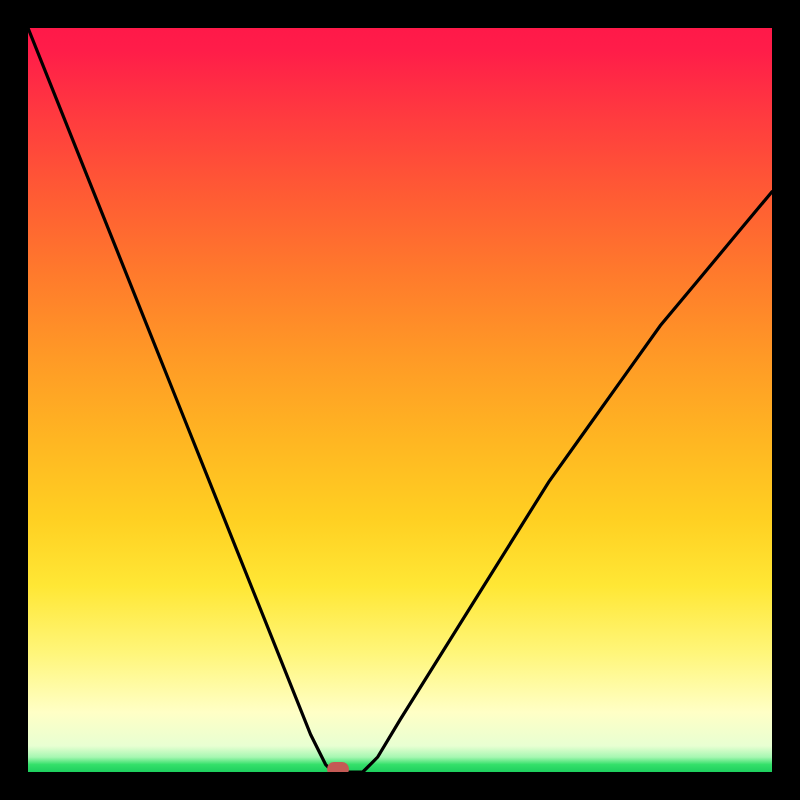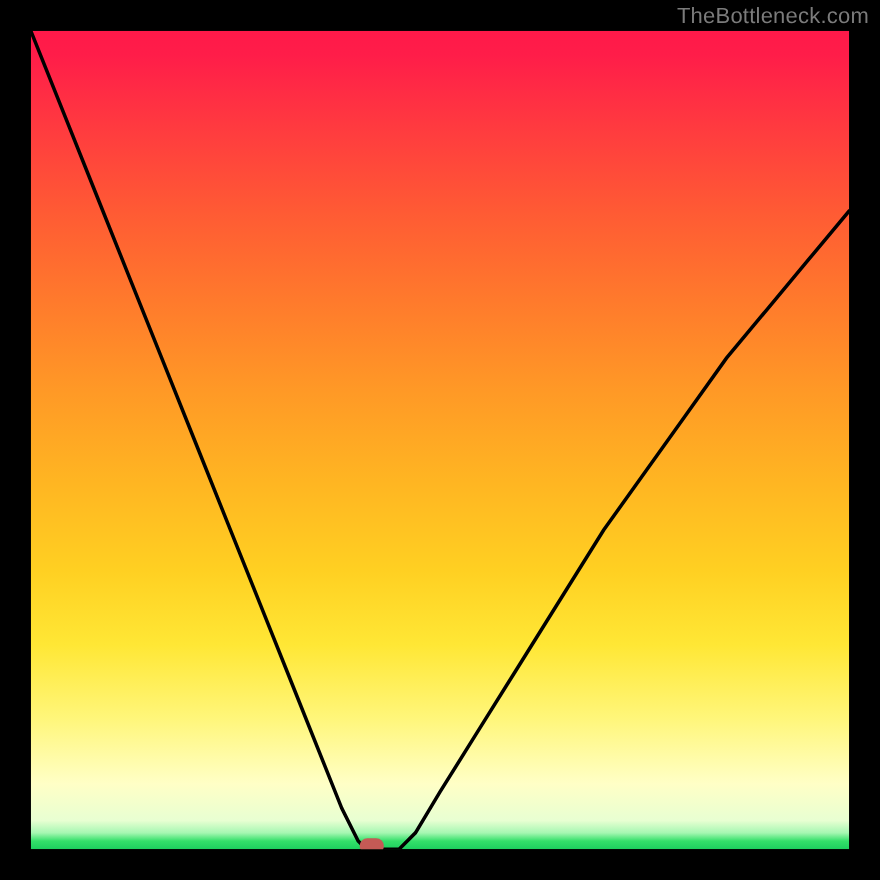--- a/index.html
+++ b/index.html
@@ -85,14 +85,13 @@
   <div class="plot-area">
     <div class="gradient"></div>
 
     <svg class="curve-svg" viewBox="0 0 744 744" preserveAspectRatio="none">
       <path id="curve-path" d="M0.00 0.00 L29.76 74.40 L59.52 148.80 L89.28 223.20 L119.04 297.60 L148.80 372.00 L178.56 446.40 L208.32 520.80 L238.08 595.20 L267.84 669.60 L282.72 706.80 L297.60 736.56 L305.04 744.00 L312.48 744.00 L319.92 744.00 L327.36 744.00 L334.80 744.00 L349.68 729.12 L372.00 691.92 L409.20 632.40 L446.40 572.88 L483.60 513.36 L520.80 453.84 L558.00 401.76 L595.20 349.68 L632.40 297.60 L669.60 252.96 L706.80 208.32 L744.00 163.68" fill="none" stroke="#000" stroke-width="3.2" stroke-linecap="round"></path>
     </svg>
 
     <div id="marker" class="marker" style="left: 298.504px; top: 734px;"></div>
   </div>
 
-  <div class="watermark">TheBottleneck.com</div>
 </div>
 
 </body></html>

